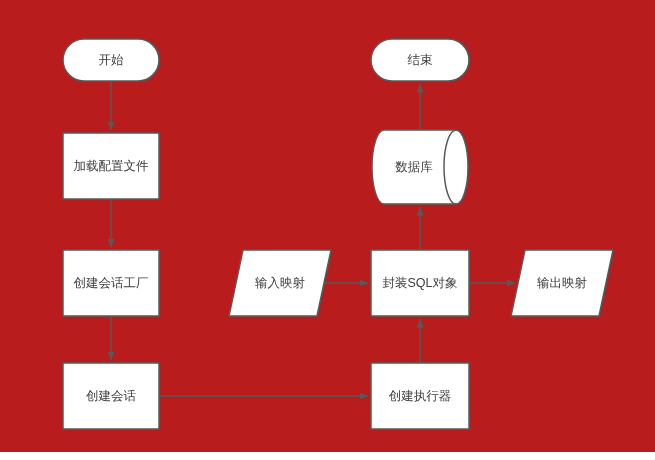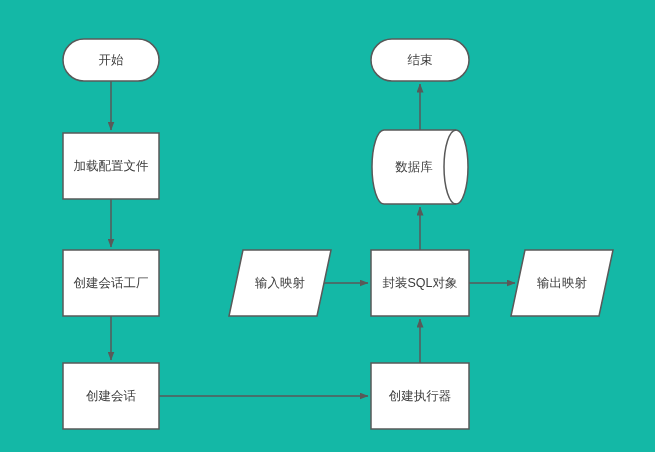--- a/index.html
+++ b/index.html
@@ -4,21 +4,21 @@
 <style>
   html, body {
     margin: 0;
     padding: 0;
     background: #ffffff;
   }
   .canvas {
     width: 655px;
     height: 452px;
     position: relative;
-    background: #14b8a6;
+    background: #b91c1c;
     overflow: hidden;
   }
   svg text {
     font-family: "Liberation Sans", "DejaVu Sans", sans-serif;
     user-select: none;
   }
   svg [data-interactable="true"] {
     cursor: pointer;
   }
 </style>

